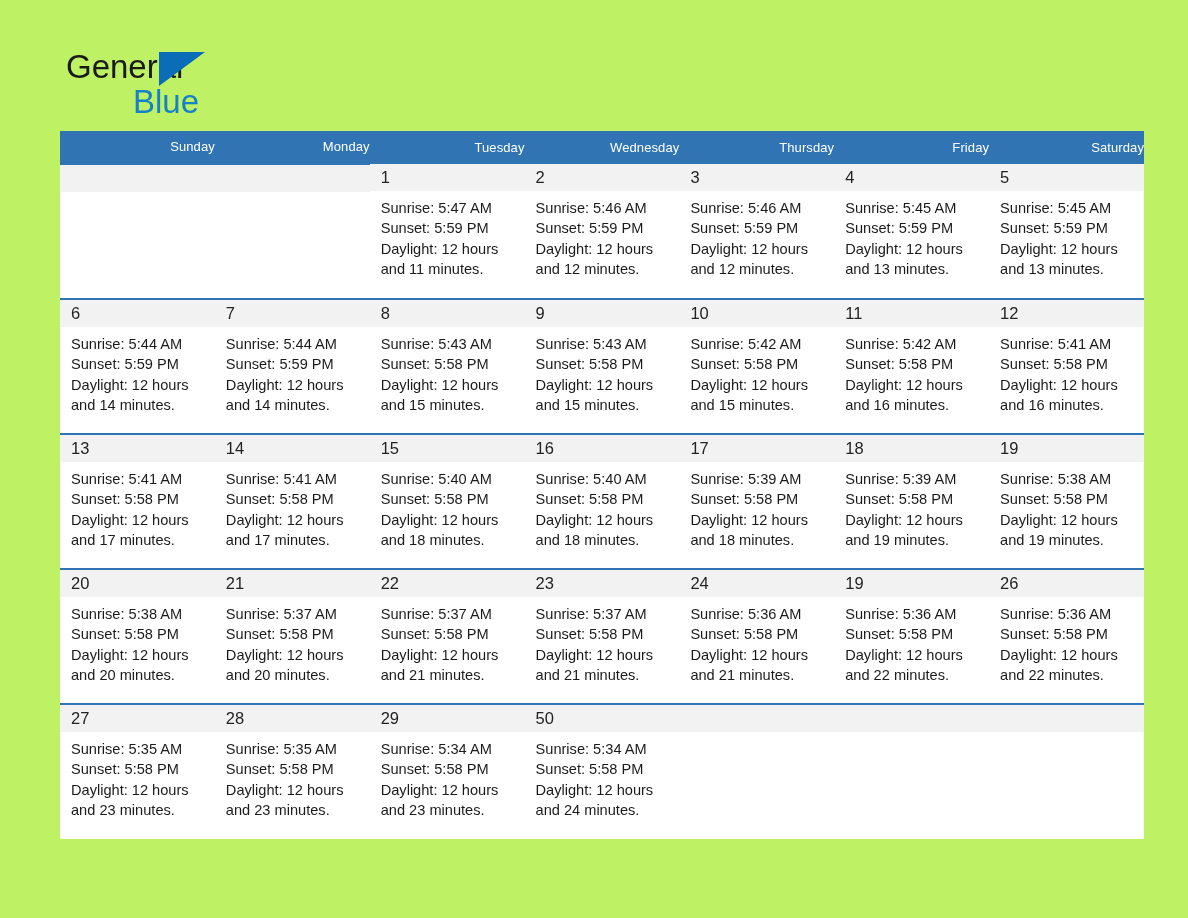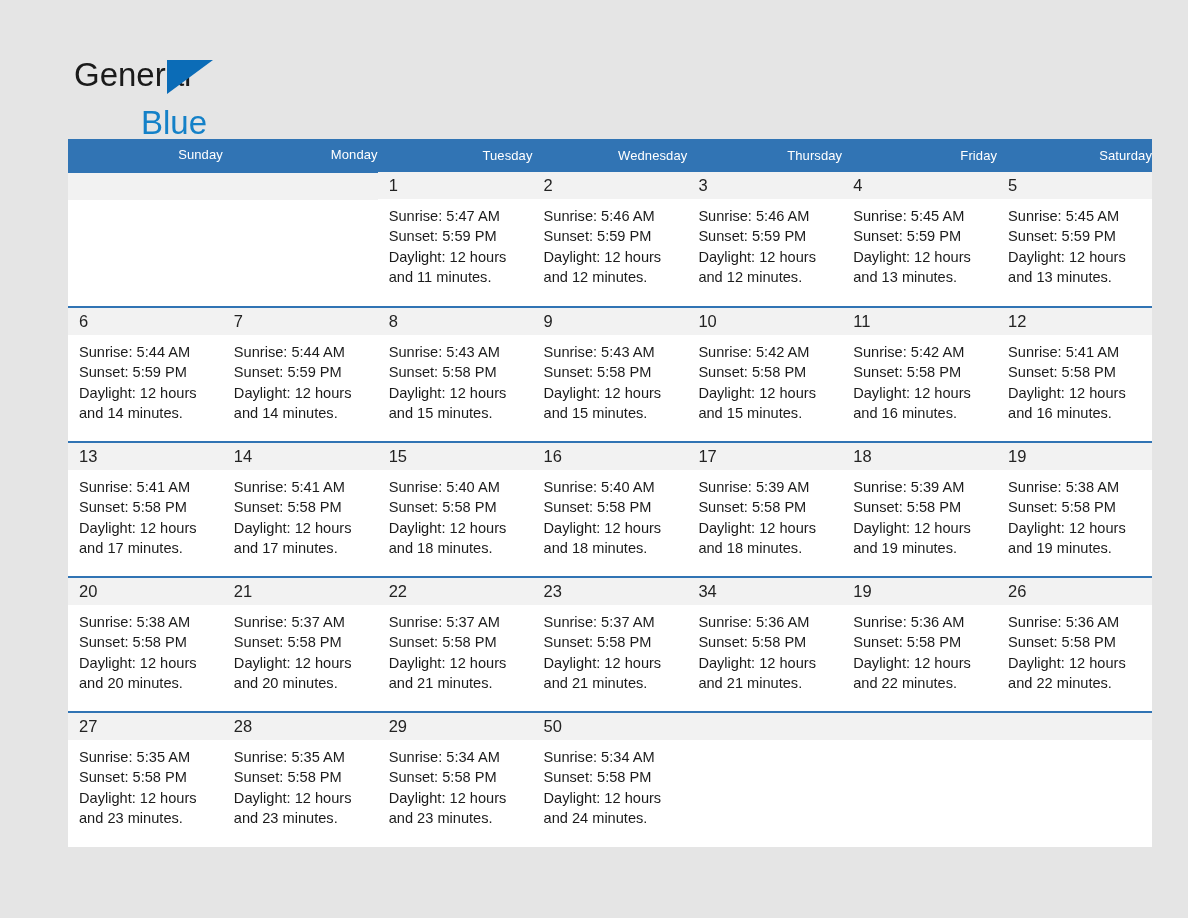--- a/index.html
+++ b/index.html
@@ -6,22 +6,22 @@
   html, body {
     margin: 0; padding: 0;
     width: 1188px; height: 918px;
     background: #ffffff;
     font-family: "Liberation Sans", sans-serif;
     -webkit-font-smoothing: antialiased;
   }
   .page {
     position: relative;
     width: 1188px; height: 918px;
-    background: #e5e5e5;
-    padding: 16px;
+    background: #bef264;
+    padding: 8px;
   }
 
   
   .topbar {
     position: relative;
     height: 110px;
     margin: 0 52px;
   }
   .logo {
     position: absolute;
@@ -42,21 +42,21 @@
     position: absolute;
     left: 93px; top: 2px;
     width: 0; height: 0;
     border-left: 46px solid #0b6cb7;
     border-bottom: 34px solid transparent;
   }
   .logo-row2 {
     font-size: 33px;
     color: #1481c8;
     font-weight: 400;
-    margin-top: 15px;
+    margin-top: 2px;
     margin-left: 67px;
     line-height: 1;
   }
   .title-block {
     position: absolute;
     right: 0; top: 0;
     text-align: right;
   }
   .cal-title {
     font-size: 44px;
@@ -320,21 +320,21 @@
 and 21 minutes.</div>
             </td>
             <td class="day-cell">
               <div class="daynum">23</div>
               <div class="info">Sunrise: 5:37 AM
 Sunset: 5:58 PM
 Daylight: 12 hours
 and 21 minutes.</div>
             </td>
             <td class="day-cell">
-              <div class="daynum">34</div>
+              <div class="daynum">24</div>
               <div class="info">Sunrise: 5:36 AM
 Sunset: 5:58 PM
 Daylight: 12 hours
 and 21 minutes.</div>
             </td>
             <td class="day-cell">
               <div class="daynum">19</div>
               <div class="info">Sunrise: 5:36 AM
 Sunset: 5:58 PM
 Daylight: 12 hours

